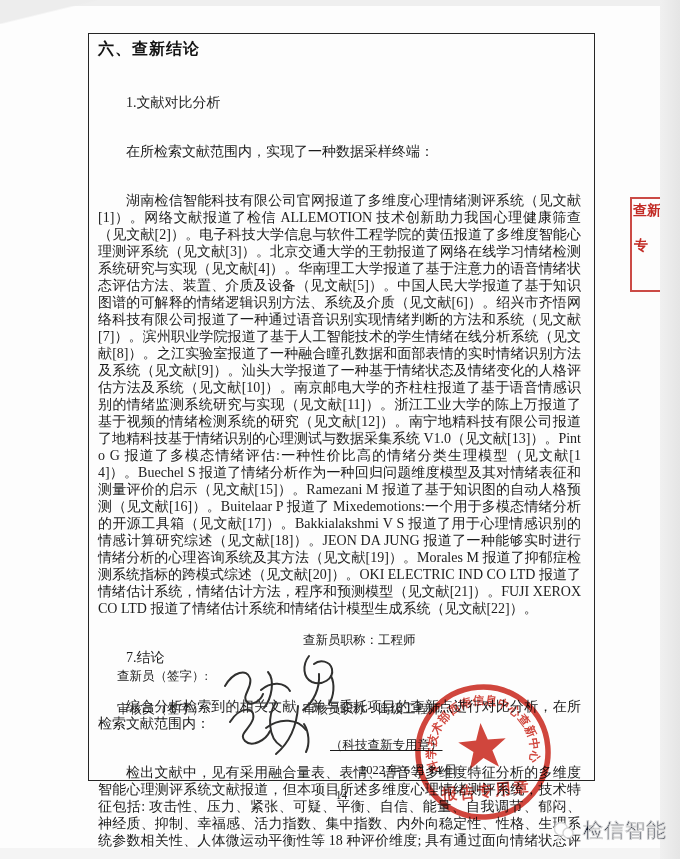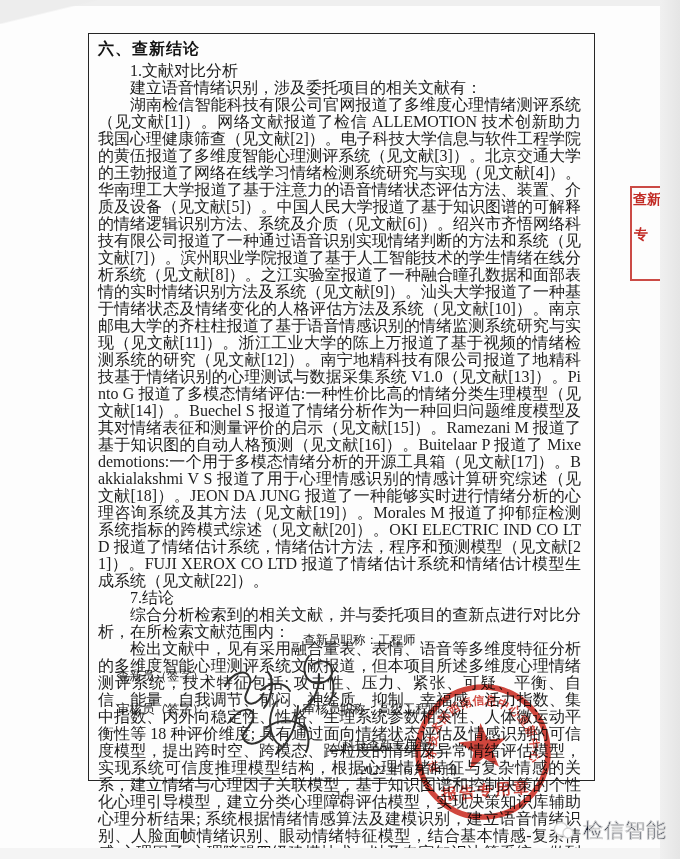--- a/index.html
+++ b/index.html
@@ -18,42 +18,42 @@
               background:linear-gradient(to right,#f0f0f0,#e5e5e5); z-index:6; }
   .m-bottom { position:absolute; left:0; top:848px; width:680px; height:11px; background:#f4f4f4; z-index:5; }
 
   .border-rect { position:absolute; left:88px; top:33px; width:507px; height:748px;
                  border:1.5px solid #262626; background:transparent; z-index:1; }
 
   .title { position:absolute; left:98px; top:39px; font-size:16px; font-weight:bold;
            color:#141414; letter-spacing:1px; z-index:2; }
 
   .content { position:absolute; left:98px; top:62px; width:483px; z-index:2; }
-  .content p { font-size:16px; line-height:17px; color:#1c1c1c;
-               text-align:justify; text-indent:2em; word-break:break-all; }
+  .content p { font-size:14px; line-height:17px; color:#1c1c1c;
+               text-align:justify; text-indent:2em; word-break:break-all;margin-top:32px; }
 
   .sig-text { position:absolute; font-size:12.5px; color:#1c1c1c; z-index:2; white-space:nowrap; }
   .lbl1  { left:117px; top:668px; }
   .role1 { left:303px; top:632px; }
   .lbl2  { left:117px; top:701px; }
   .role2 { left:303px; top:701px; }
   .seal-note { left:330px; top:737px;text-decoration:underline; }
   .report-date { left:360px; top:762px; }
 
   .page-num { position:absolute; left:88px; top:789px; width:507px; text-align:center;
               font-size:11.5px; color:#222; z-index:2; }
 
   .sig-svg { position:absolute; z-index:3; }
   .sig1 { left:213px; top:646px; }
   .sig2 { left:218px; top:690px; }
 
   .stamp { position:absolute; left:412px; top:680px; width:142px; height:144px;
            z-index:4; mix-blend-mode:multiply; opacity:0.93; }
 
-  .edge-stamp { position:absolute; left:630px; top:186px; width:33px; height:95px;
+  .edge-stamp { position:absolute; left:630px; top:197px; width:33px; height:95px;
                 border:2px solid rgba(196,44,38,0.85); border-right:none;
                 z-index:4; mix-blend-mode:multiply; }
   .edge-stamp .l1 { position:absolute; left:1px; top:3px; font-size:14px; font-weight:bold;
                     color:#c42c26; letter-spacing:0; white-space:nowrap; }
   .edge-stamp .l2 { position:absolute; left:2px; top:38px; font-size:14px; font-weight:bold;
                     color:#c42c26; }
 
   .watermark { position:absolute; left:552px; top:817px; display:flex; align-items:center;
                gap:5px; z-index:7; }
   .watermark .brand { font-family:"Liberation Sans","DejaVu Sans",sans-serif;
@@ -65,21 +65,21 @@
 <body>
 
 <div class="screen">
 
   <div class="border-rect"></div>
 
   <div class="title">六、查新结论</div>
 
   <div class="content">
     <p>1.文献对比分析</p>
-    <p>建立语音情绪识别，涉及委托项目的相关文献有：</p>
+    <p>在所检索文献范围内，实现了一种数据采样终端：</p>
     <p>湖南检信智能科技有限公司官网报道了多维度心理情绪测评系统（见文献[1]）。网络文献报道了检信 ALLEMOTION 技术创新助力我国心理健康筛查（见文献[2]）。电子科技大学信息与软件工程学院的黄伍报道了多维度智能心理测评系统（见文献[3]）。北京交通大学的王勃报道了网络在线学习情绪检测系统研究与实现（见文献[4]）。华南理工大学报道了基于注意力的语音情绪状态评估方法、装置、介质及设备（见文献[5]）。中国人民大学报道了基于知识图谱的可解释的情绪逻辑识别方法、系统及介质（见文献[6]）。绍兴市齐悟网络科技有限公司报道了一种通过语音识别实现情绪判断的方法和系统（见文献[7]）。滨州职业学院报道了基于人工智能技术的学生情绪在线分析系统（见文献[8]）。之江实验室报道了一种融合瞳孔数据和面部表情的实时情绪识别方法及系统（见文献[9]）。汕头大学报道了一种基于情绪状态及情绪变化的人格评估方法及系统（见文献[10]）。南京邮电大学的齐柱柱报道了基于语音情感识别的情绪监测系统研究与实现（见文献[11]）。浙江工业大学的陈上万报道了基于视频的情绪检测系统的研究（见文献[12]）。南宁地精科技有限公司报道了地精科技基于情绪识别的心理测试与数据采集系统 V1.0（见文献[13]）。Pinto G 报道了多模态情绪评估:一种性价比高的情绪分类生理模型（见文献[14]）。Buechel S 报道了情绪分析作为一种回归问题维度模型及其对情绪表征和测量评价的启示（见文献[15]）。Ramezani M 报道了基于知识图的自动人格预测（见文献[16]）。Buitelaar P 报道了 Mixedemotions:一个用于多模态情绪分析的开源工具箱（见文献[17]）。Bakkialakshmi V S 报道了用于心理情感识别的情感计算研究综述（见文献[18]）。JEON DA JUNG 报道了一种能够实时进行情绪分析的心理咨询系统及其方法（见文献[19]）。Morales M 报道了抑郁症检测系统指标的跨模式综述（见文献[20]）。OKI ELECTRIC IND CO LTD 报道了情绪估计系统，情绪估计方法，程序和预测模型（见文献[21]）。FUJI XEROX CO LTD 报道了情绪估计系统和情绪估计模型生成系统（见文献[22]）。</p>
     <p>7.结论</p>
     <p>综合分析检索到的相关文献，并与委托项目的查新点进行对比分析，在所检索文献范围内：</p>
     <p>检出文献中，见有采用融合量表、表情、语音等多维度特征分析的多维度智能心理测评系统文献报道，但本项目所述多维度心理情绪测评系统，技术特征包括: 攻击性、压力、紧张、可疑、平衡、自信、能量、自我调节、郁闷、神经质、抑制、幸福感、活力指数、集中指数、内外向稳定性、性格、生理系统参数相关性、人体微运动平衡性等 18 种评价维度; 具有通过面向情绪状态评估及情感识别的可信度模型，提出跨时空、跨模态、跨粒度的情绪及异常情绪评估模型，实现系统可信度推理模型结构，根据心理情绪特征与复杂情感的关系，建立情绪与心理因子关联模型，基于知识图谱和控制决策的个性化心理引导模型，建立分类心理障碍评估模型，实现决策知识库辅助心理分析结果; 系统根据情绪情感算法及建模识别，建立语音情绪识别、人脸面帧情绪识别、眼动情绪特征模型，结合基本情感-复杂情感-心理因子-心理障碍四级建模技术，以及专家知识决策系统，做到系统检测、干预与辅助诊断非接触、无创伤、一站式 AI 心理健康解决方案; 实现了一种数据采样终端、数据分析主机、数据报告打印自助式一体终端，能够便捷对检测人员的心理情绪实现检测并打印结果的非接触、无创伤 AI 心理情绪检测与辅助治疗自助检测终端, 在所检文献以及时限范围内，国内外未见文献报道。</p>
   </div>
 
   <span class="sig-text lbl1">查新员（签字）:</span>
   <span class="sig-text role1">查新员职称：工程师</span>
   <span class="sig-text lbl2">审核员（签字）:</span>
   <span class="sig-text role2">审核员职称：高级工程师</span>

